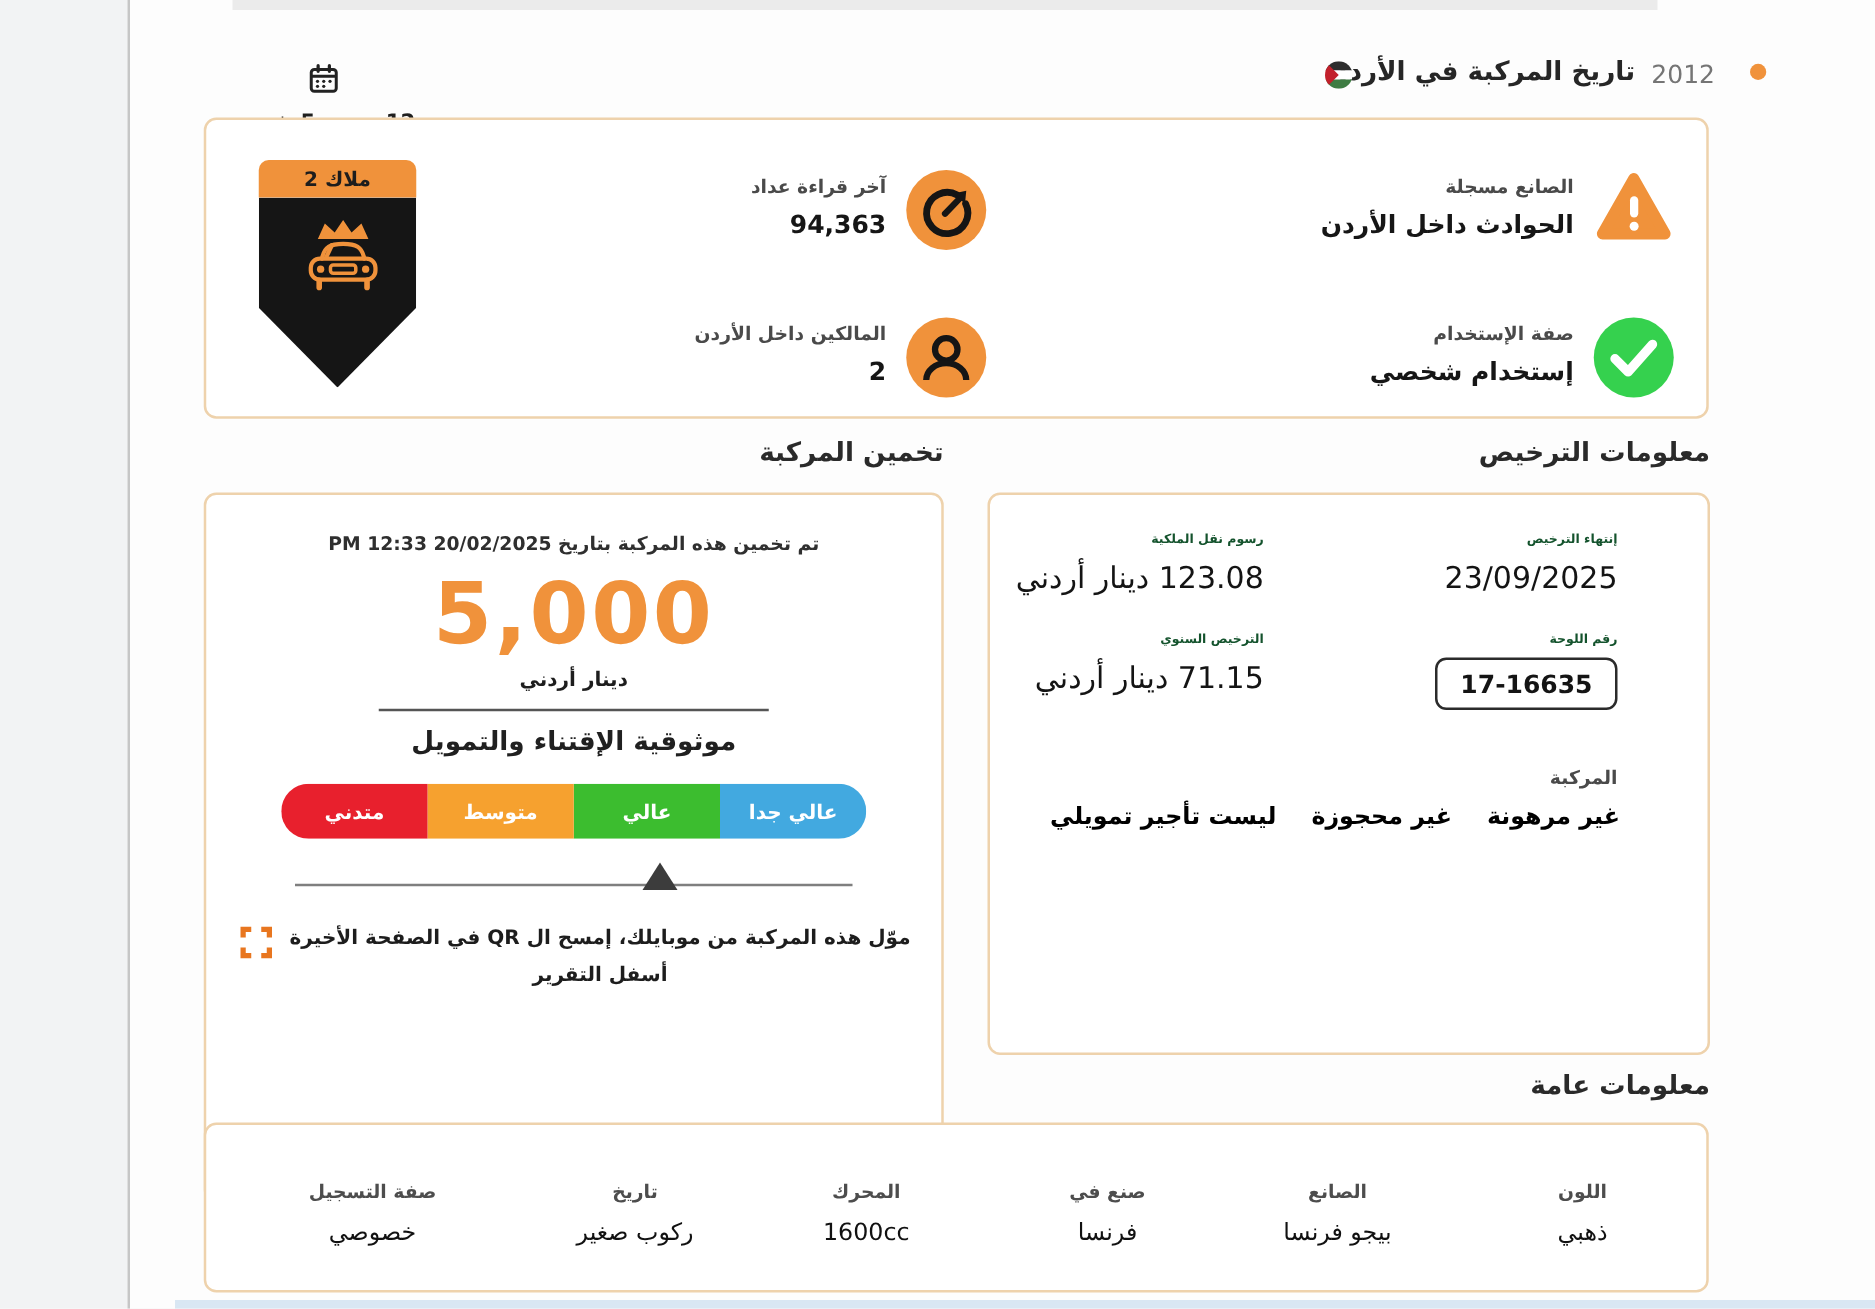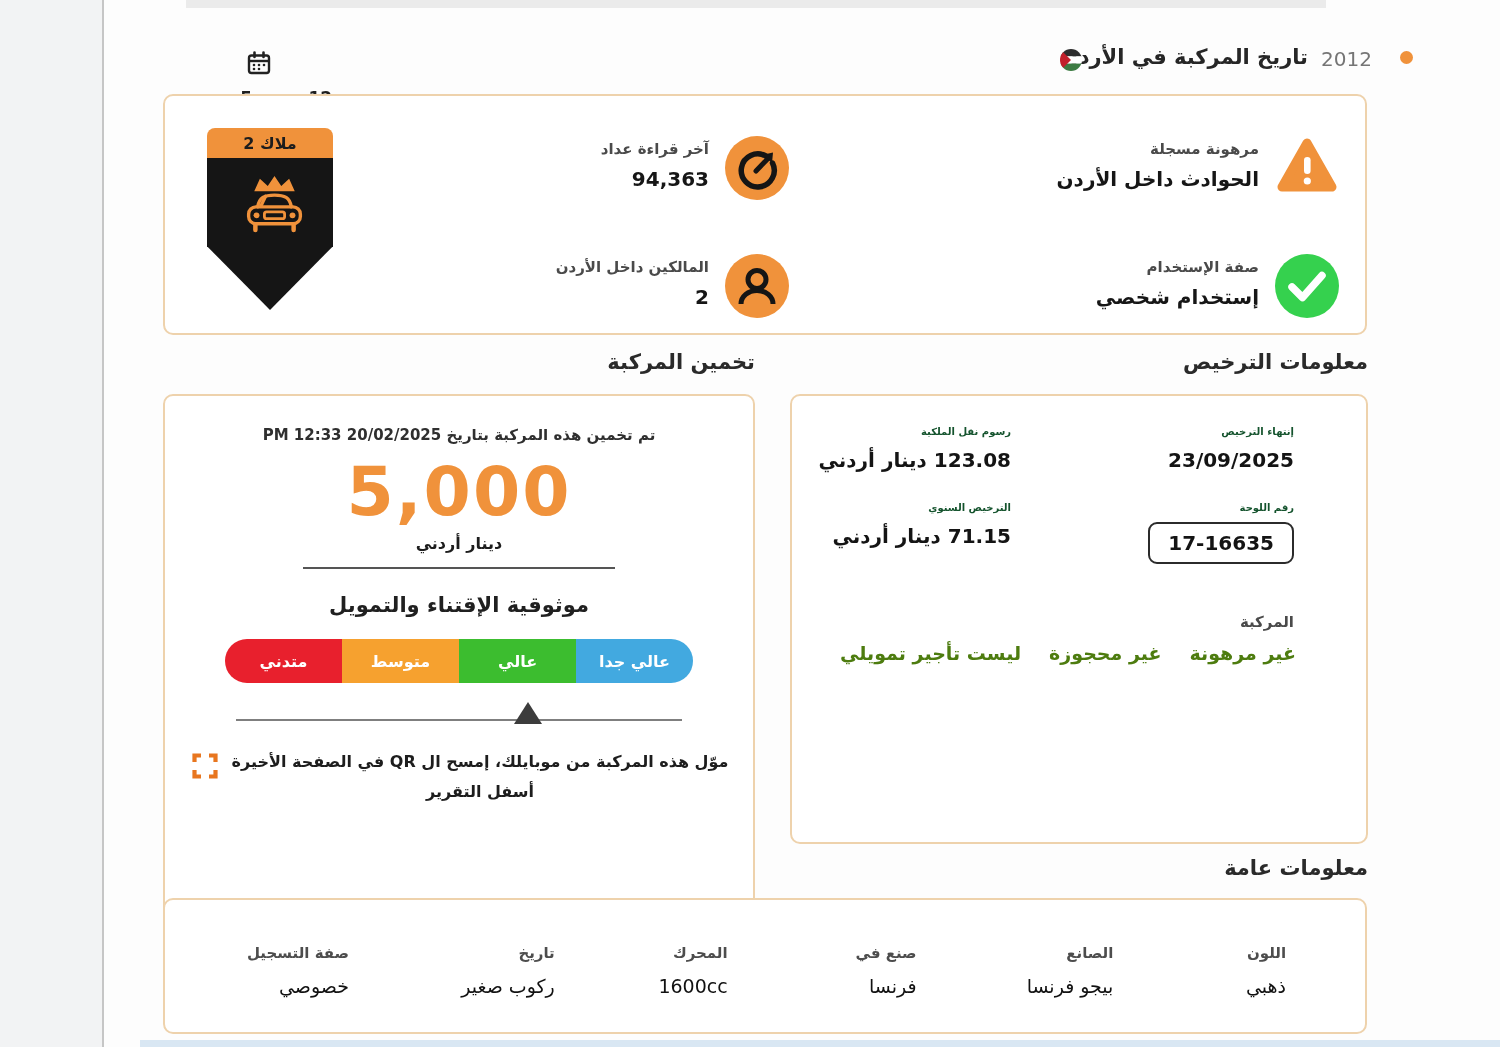--- a/index.html
+++ b/index.html
@@ -62,54 +62,54 @@
     height:152px; background:#151515;
     clip-path:polygon(0 0,100% 0,100% 58%,50% 100%,0 58%);
     display:flex; align-items:flex-start; justify-content:center; padding-top:14px;
   }
 
   
   .lic-col { position:absolute; text-align:right; }
   .lic-col-r { right:72px; top:30px; }
   .lic-col-l { right:355px; top:30px; }
   .lic-label { font-size:10px; font-weight:bold; color:#14532d; white-space:nowrap; }
-  .lic-value { font-size:20px; font-weight:bold; color:#141414; margin-top:11px; white-space:nowrap; }
+  .lic-value { font-size:24px; font-weight:normal; color:#141414; margin-top:11px; white-space:nowrap; }
   .lic-gap { margin-top:30px; }
   .plate-box {
     display:inline-block; margin-top:9px; border:2px solid #2b2b2b; border-radius:9px;
     padding:7px 18px; font-size:20px; font-weight:bold; color:#141414; direction:ltr;
   }
   .veh-label { position:absolute; right:72px; top:206px; font-size:15px; font-weight:bold; color:#4a4a4a;margin-top:11px; }
   .statuses { position:absolute; right:70px; top:246px; display:flex; gap:28px; }
-  .statuses span { font-size:19px; font-weight:bold; color:#4d7c0f; white-space:nowrap; }
+  .statuses span { font-size:19px; font-weight:bold; color:#000000; white-space:nowrap; }
 
   
   .val-note { margin-top:30px; font-size:15px; font-weight:bold; color:#2f2f2f; }
   .val-amount { margin-top:14px; font-size:68px; line-height:1; font-weight:bold; color:#f0923b; letter-spacing:2px; }
   .val-currency { margin-top:8px; font-size:16px; font-weight:bold; color:#1d1d1d; }
   .val-divider { width:312px; margin:14px auto 0; border-top:2px solid #555; }
-  .val-reliability { margin-top:24px; font-size:21px; font-weight:bold; color:#202020; }
+  .val-reliability { margin-top:12px; font-size:21px; font-weight:bold; color:#202020; }
   .scale-bar {
     width:468px; height:44px; margin:22px auto 0; border-radius:22px; overflow:hidden;
     display:flex;
   }
   .scale-seg { flex:1; display:flex; align-items:center; justify-content:center;
     color:#fff; font-size:16px; font-weight:bold; white-space:nowrap; }
   .slider { position:relative; width:446px; height:2px; background:#7f7f7f; margin:36px auto 0; }
   .pointer {
     position:absolute; left:278px; top:-17px; width:0; height:0;
     border-left:14px solid transparent; border-right:14px solid transparent;
     border-bottom:22px solid #3c3c3c;
   }
   .qr-row { margin-top:26px; display:flex; align-items:center; justify-content:center; gap:12px; }
   .qr-text { text-align:center; }
   .qr-line { font-size:16px; font-weight:bold; color:#1d1d1d; line-height:1.9; white-space:nowrap; }
 
   
-  .gen-field { position:absolute; top:44px; text-align:right; transform:translateX(50%); white-space:nowrap; }
+  .gen-field { position:absolute; top:44px; text-align:center; transform:translateX(50%); white-space:nowrap; }
   .gen-label { font-size:15px; font-weight:bold; color:#4d4d4d; }
   .gen-value { font-size:19px; font-weight:normal; color:#111; margin-top:13px; }
   .gf-0 { right:99px; }  .gf-1 { right:295px; } .gf-2 { right:479px; }
   .gf-3 { right:672px; } .gf-4 { right:857px; } .gf-5 { right:1067px; }
 
   .ltr { direction:ltr; unicode-bidi:embed; }
 </style>
 </head>
 <body>
 
@@ -157,21 +157,21 @@
 
     <div class="sum-row r1r">
       <span class="icon-box">
         <svg width="64" height="64" viewBox="0 0 64 64">
           <polygon points="32,7 57,51 7,51" fill="#f0923b" stroke="#f0923b" stroke-width="9" stroke-linejoin="round"></polygon>
           <rect x="29" y="21" width="6.6" height="17" rx="3.3" fill="#fff"></rect>
           <circle cx="32.3" cy="45" r="3.6" fill="#fff"></circle>
         </svg>
       </span>
       <span class="tx">
-        <div class="sum-label">مرهونة مسجلة</div>
+        <div class="sum-label">الصانع مسجلة</div>
         <div class="sum-value">الحوادث داخل الأردن</div>
       </span>
     </div>
 
     <div class="sum-row r2r">
       <span class="icon-box" style="width:64px;height:64px;border-radius:50%;background:#35d14e;">
         <svg width="64" height="64" viewBox="0 0 64 64" fill="none">
           <path d="M17 33 L27.5 43.5 L47 21.5" stroke="#fff" stroke-width="7.5" stroke-linecap="round" stroke-linejoin="round"></path>
         </svg>
       </span>

